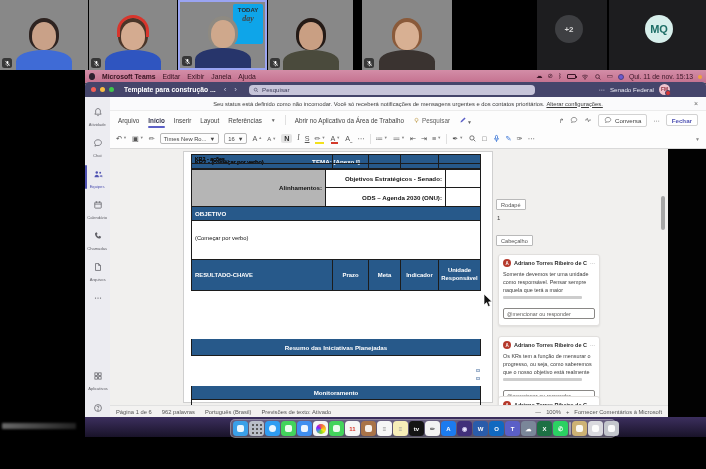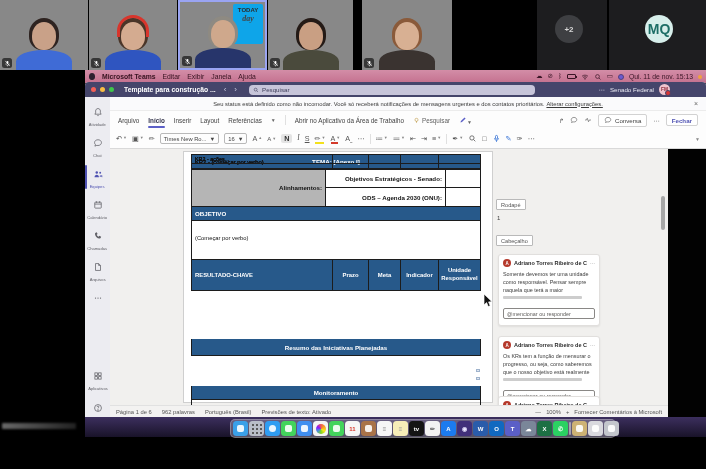--- a/index.html
+++ b/index.html
@@ -27,21 +27,21 @@
   .headphones{position:absolute;left:50%;top:-3px;transform:translateX(-50%);width:32px;height:22px;border:3px solid #d8352c;border-bottom:none;border-radius:18px 18px 0 0;}
   .poster{position:absolute;right:2px;top:2px;width:30px;height:40px;background:#0ea5e9;border-radius:2px;color:#2b2b2b;
           font-size:6px;font-weight:bold;text-align:center;line-height:1.2;padding-top:3px;}
   .poster .serif{font-family:"Liberation Serif",serif;font-style:italic;font-weight:bold;font-size:8px;color:#444;}
   .mic-badge{position:absolute;left:2px;bottom:2px;width:10px;height:10px;background:rgba(35,35,35,.8);
              border-radius:2.5px;display:flex;align-items:center;justify-content:center;}
   .mic-badge svg{width:7px;height:7px;}
   .big-circle{position:absolute;border-radius:50%;display:flex;align-items:center;justify-content:center;font-weight:bold;}
   .ro-circle{left:14px;top:10px;width:36px;height:36px;background:#f2d3d8;color:#a03a44;font-size:12px;}
   .plus-circle{left:18px;top:15px;width:28px;height:28px;background:#3e3f42;color:#d8d8d8;font-size:8px;}
-  .mq-circle{left:36px;top:15px;width:28px;height:28px;background:#d7efeb;color:#1d6e66;font-size:14px;}
+  .mq-circle{left:36px;top:15px;width:28px;height:28px;background:#d7efeb;color:#1d6e66;font-size:11px;}
   .ro-name{position:absolute;left:0;right:0;bottom:3px;display:flex;align-items:center;justify-content:center;gap:2px;
            color:#e3e3e3;font-size:6px;}
   .ro-name svg{width:7px;height:7px;}
 
   
   .menubar{left:85px;top:70px;width:621px;height:13px;background:linear-gradient(#d38da7,#c4718f);
            display:flex;align-items:center;font-size:6.8px;color:#35121f;padding:0 4px;gap:7px;}
   .menubar .appname{font-weight:bold;}
   .apple{width:6px;height:7px;background:#2e2030;border-radius:50% 50% 45% 45%;}
   .mb-right{margin-left:auto;display:flex;align-items:center;gap:5px;color:#3a1626;}

